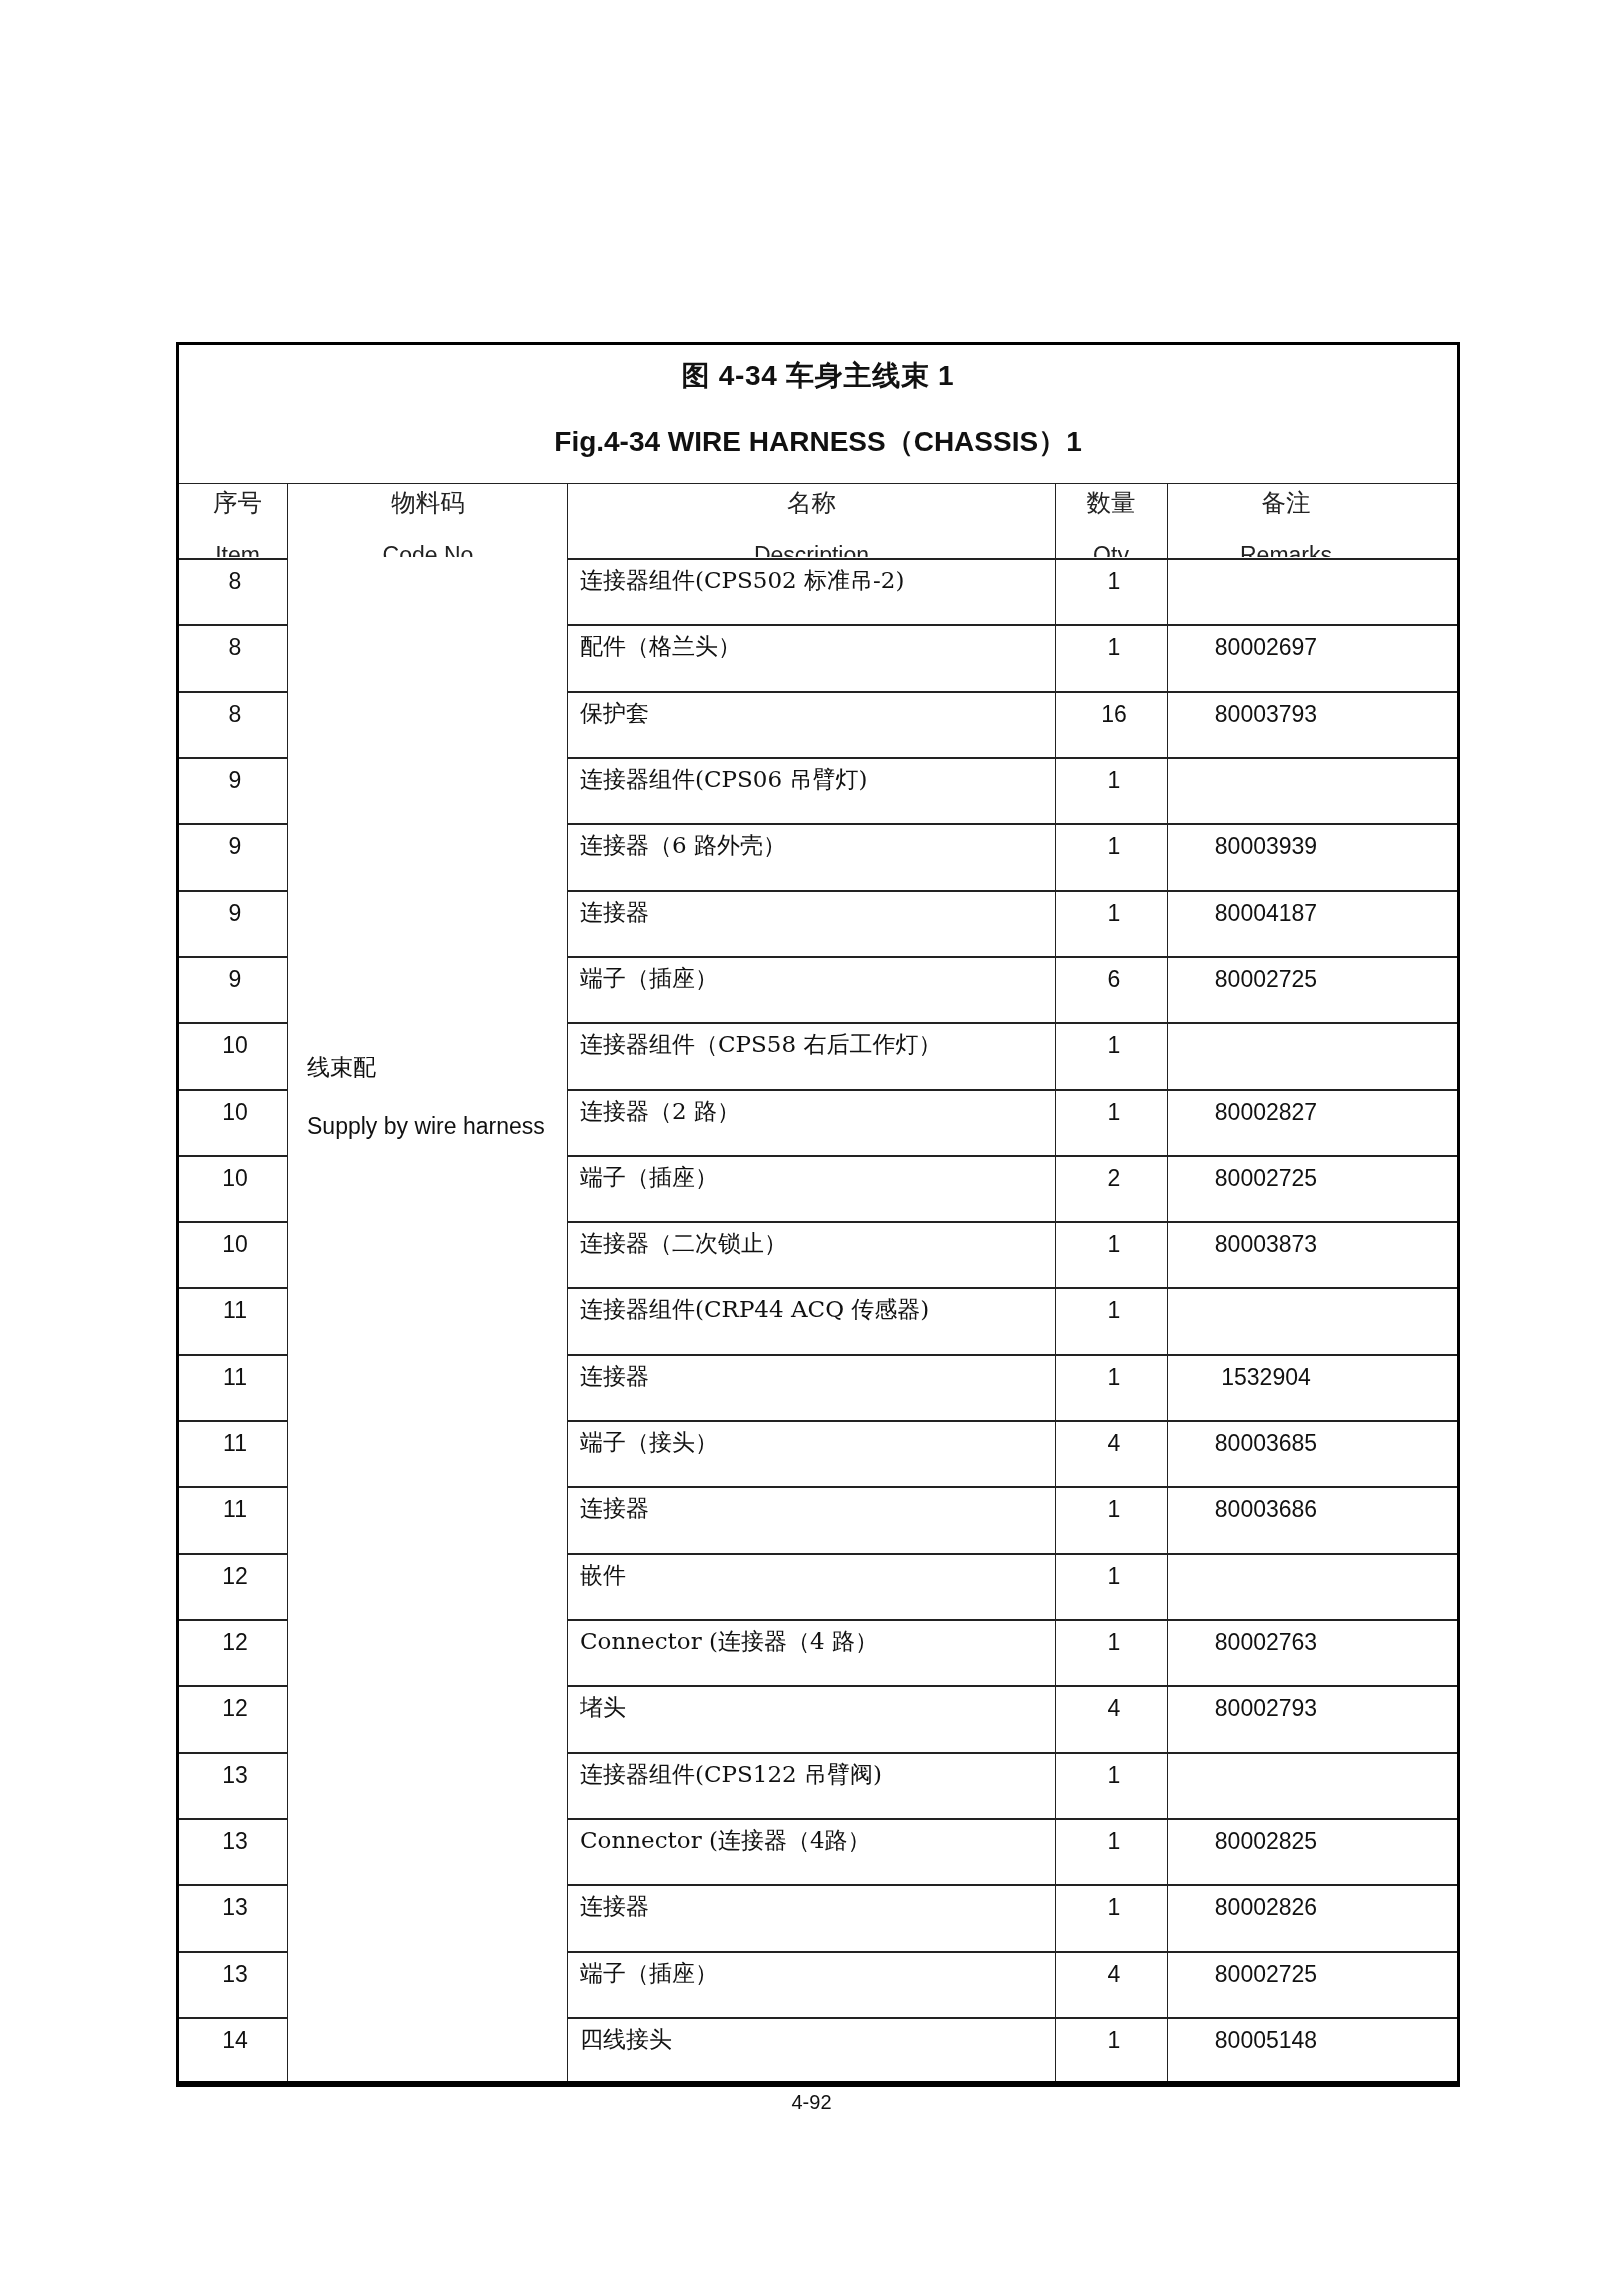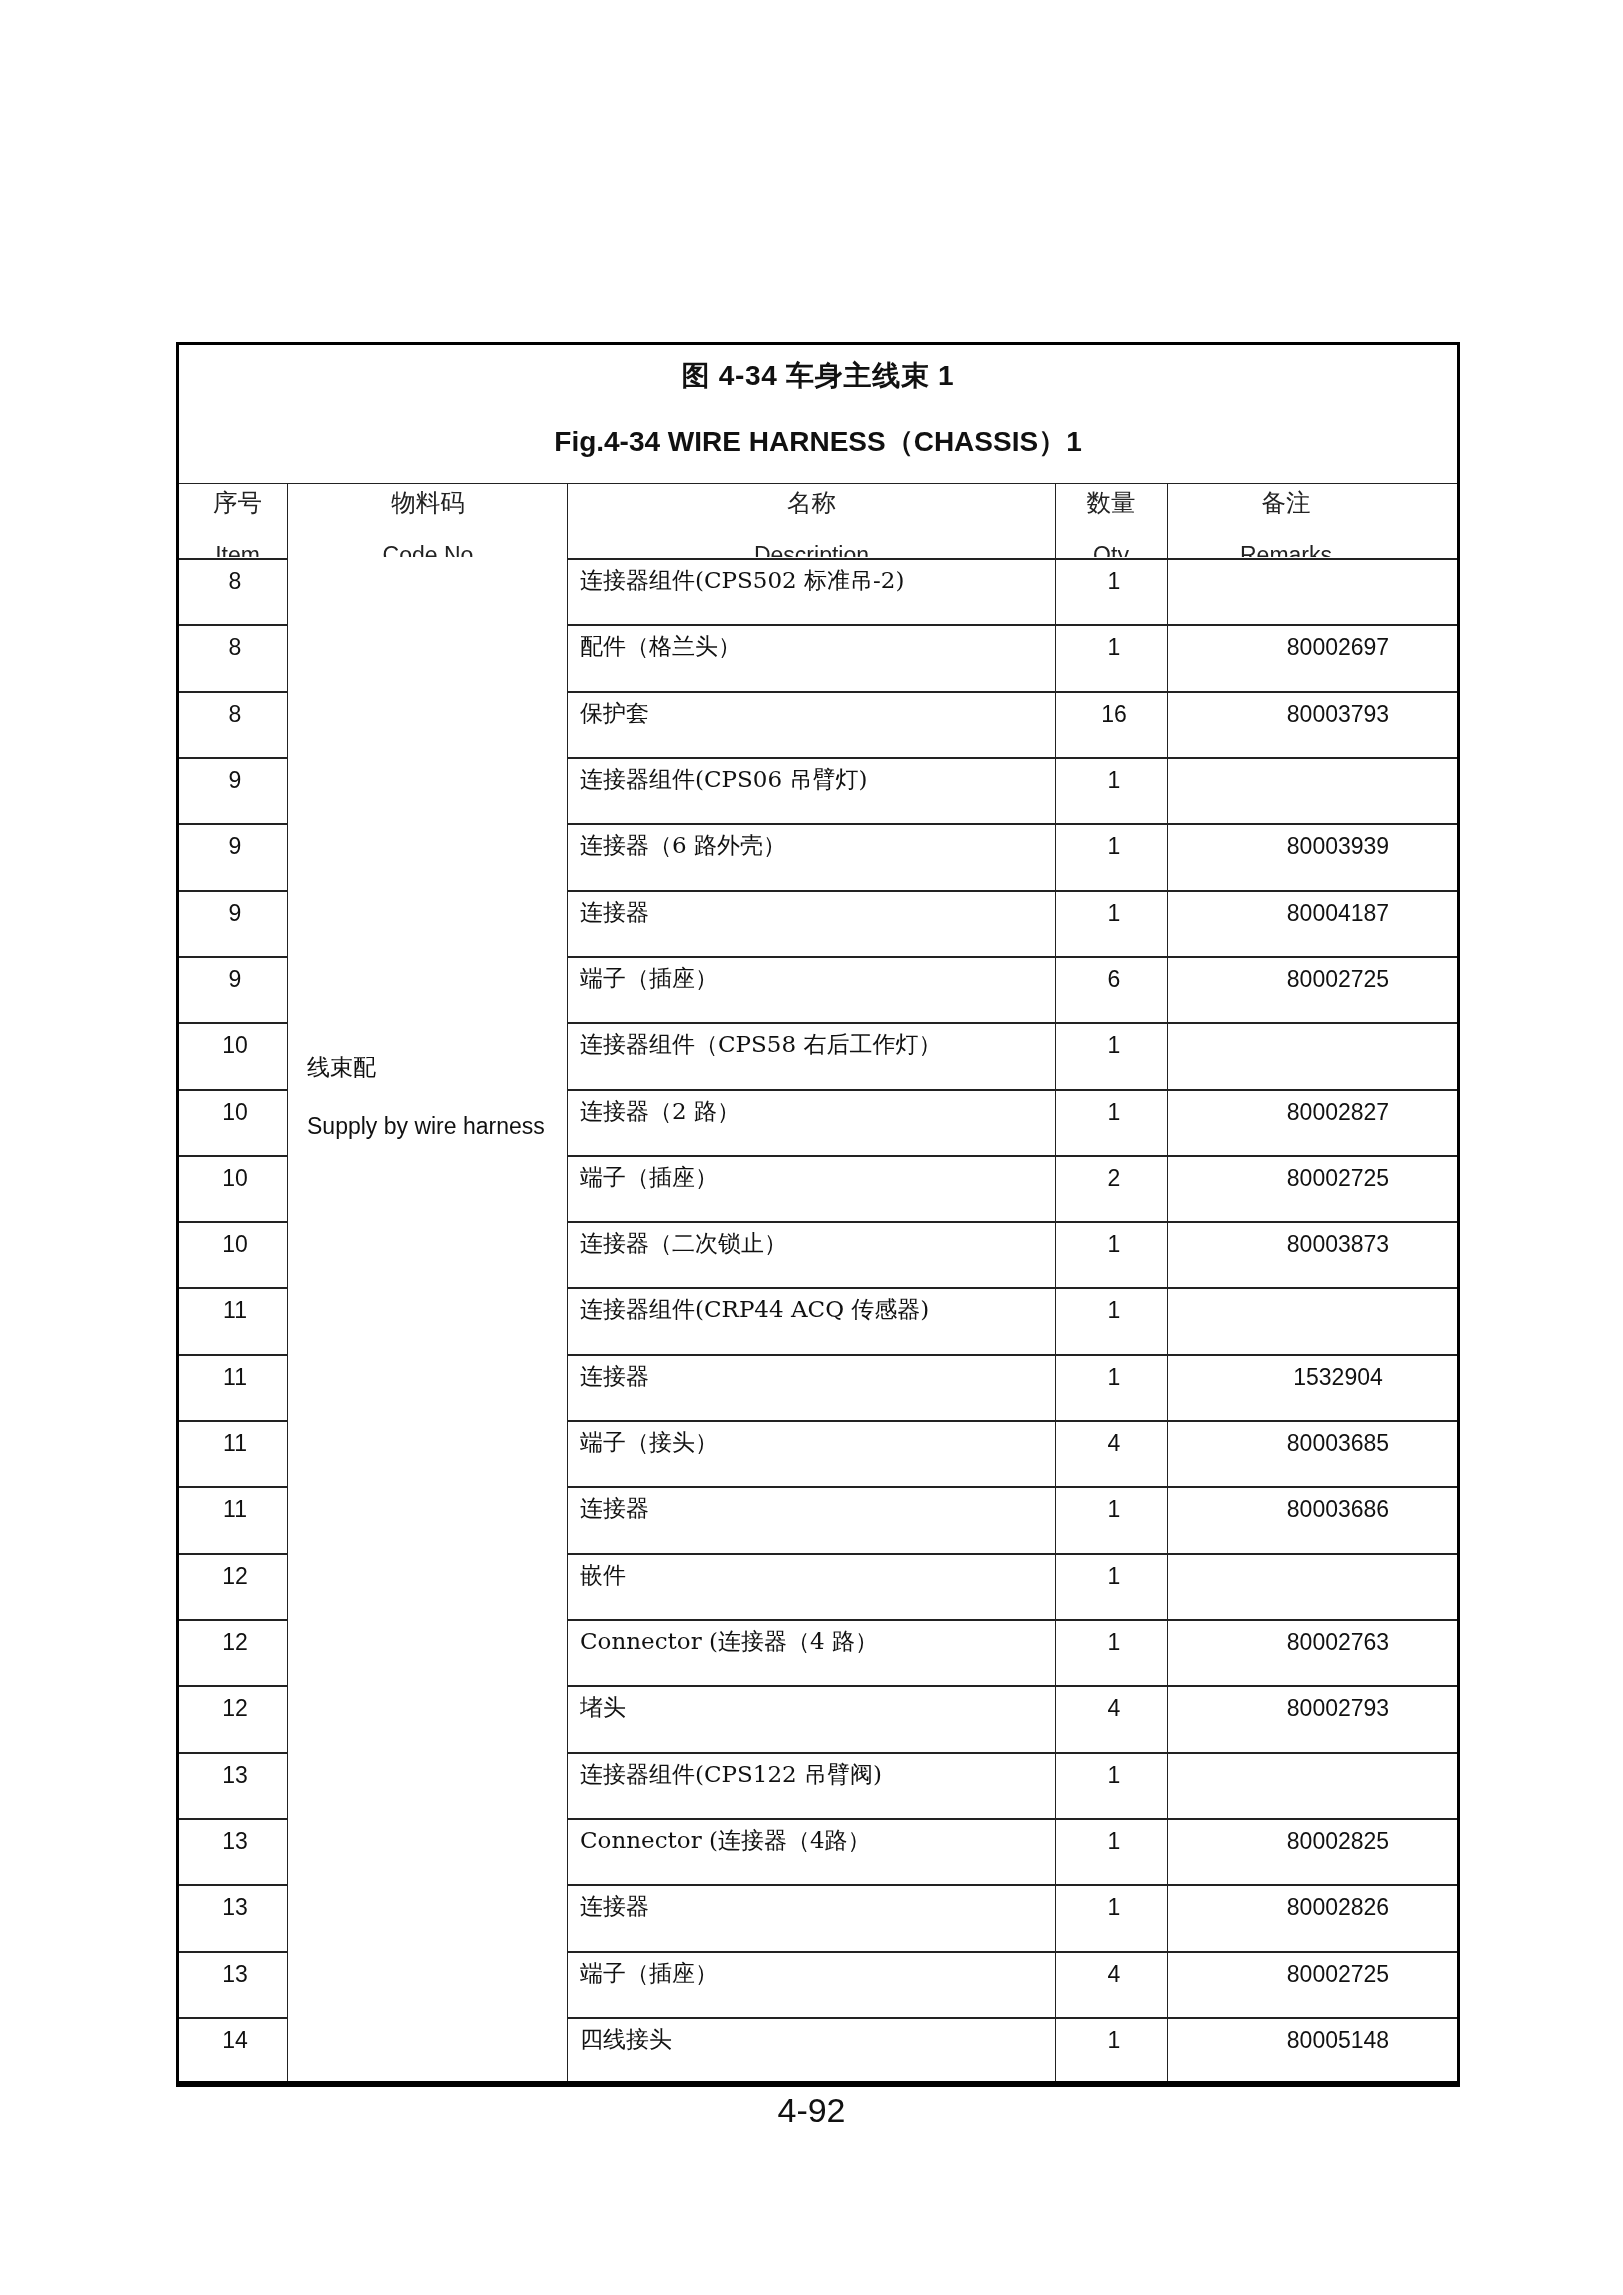--- a/index.html
+++ b/index.html
@@ -20,25 +20,25 @@
   .hcell .cn { display: block; margin-top: 2.7px; font-size: 24.5px; font-family: "DejaVu Serif", serif; color: #222; }
   .hcell .en { display: block; position: absolute; left: 0; right: 0; top: 59px; font-size: 23px; color: #222;
                height: 15px; overflow: hidden; }
   .rows { position: absolute; left: 0; right: 0; top: 213px; }
   .row { position: absolute; left: 0; right: 0; height: 66px; }
   .row .rline { position: absolute; top: 0; height: 2px; background: #222; }
   .cell { position: absolute; top: 9.5px; font-size: 23px; color: #111; white-space: nowrap; }
   .c-item { left: 0; width: 112px; text-align: center; }
   .c-desc { left: 401px; font-family: "DejaVu Serif", serif; font-size: 23px; top: 6.8px; }
   .c-qty { left: 879px; width: 112px; text-align: center; }
-  .c-rem { left: 1016px; width: 286px; text-align: center; }
+  .c-rem { left: 944px; width: 286px; text-align: center; }
   .code-merged { position: absolute; left: 128px; top: 693px; font-size: 23px; line-height: 59px; }
   .code-merged .cn { font-family: "DejaVu Serif", serif; display: block; }
   .code-merged .en { display: block; }
-  .page-no { position: absolute; left: 0; width: 1623px; top: 2091px; text-align: center; font-size: 34px; }
+  .page-no { position: absolute; left: 0; width: 1623px; top: 2091px; text-align: center; font-size: 20px; }
 </style>
 </head>
 <body>
 
 <div class="page">
   <div class="frame">
     <div class="title-zone">
       <div class="title-cn">图 4-34  车身主线束 1</div>
       <div class="title-en">Fig.4-34 WIRE HARNESS（CHASSIS）1</div>
     </div>

